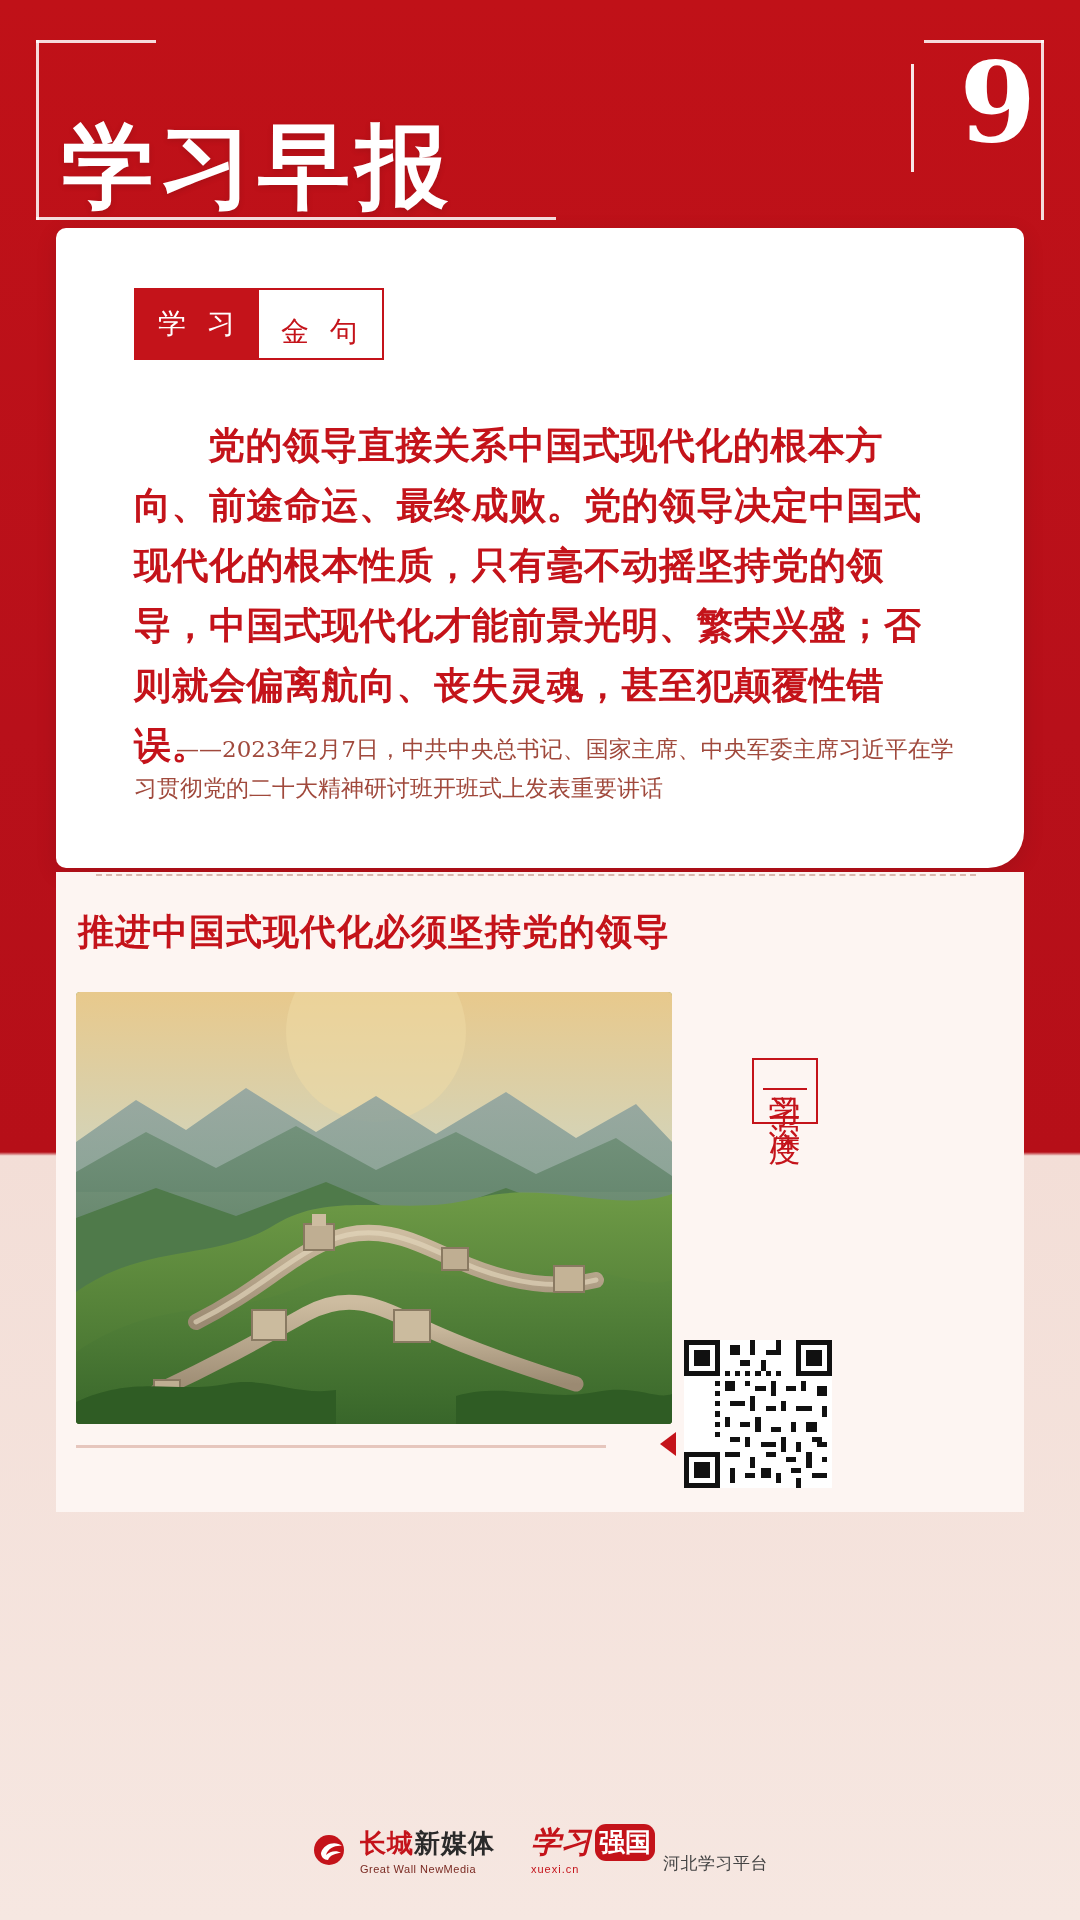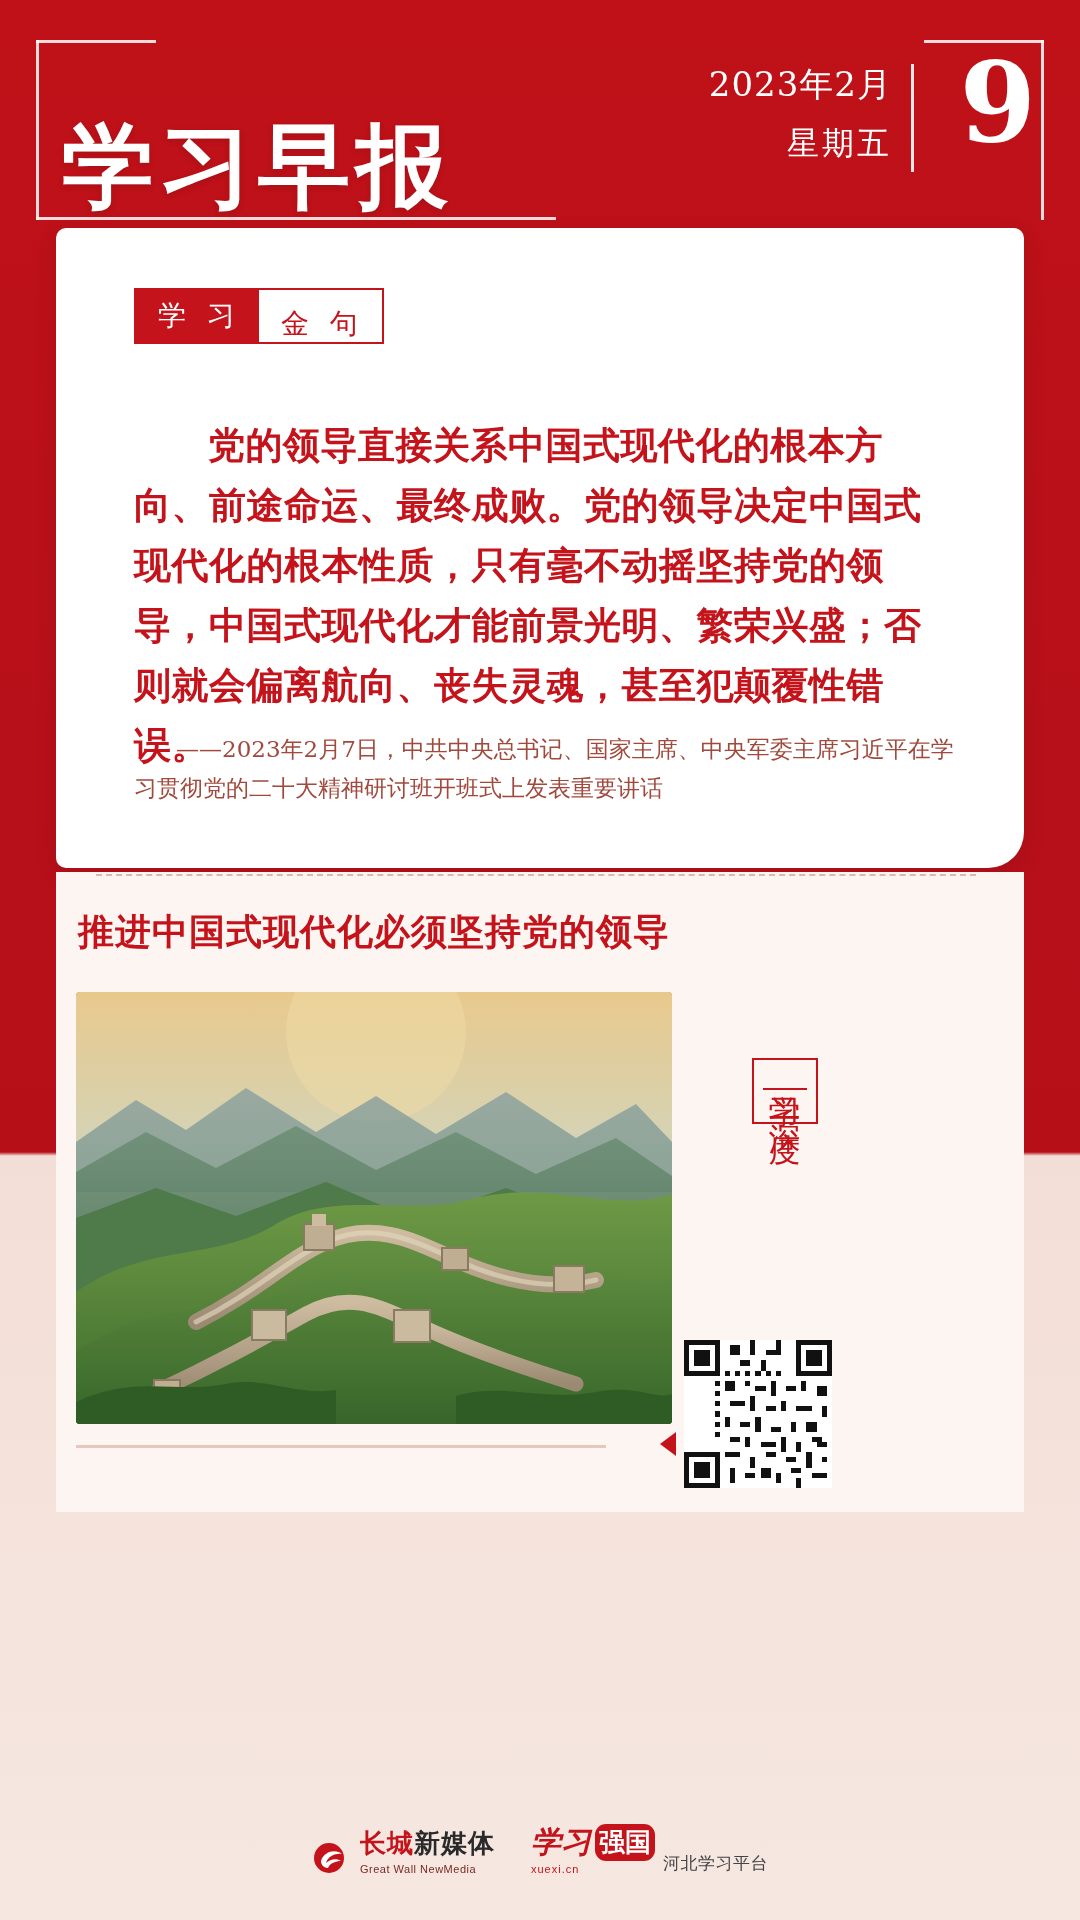--- a/index.html
+++ b/index.html
@@ -131,21 +131,21 @@
     background: #ffffff;
     border-radius: 10px 10px 36px 10px;
     box-shadow: 0 6px 22px rgba(0,0,0,0.10);
   }
   .tag {
     position: absolute;
     left: 78px;
     top: 60px;
     display: flex;
     align-items: stretch;
-    height: 56px;
+    height: 72px;
     border: 2px solid #c4131a;
   }
   .tag-left {
     background: #c4131a;
     color: #ffffff;
     font-size: 28px;
     font-family: "DejaVu Serif", "Liberation Serif", serif;
     letter-spacing: 6px;
     padding: 0 18px 0 22px;
     display: flex; align-items: center;
@@ -290,21 +290,21 @@
   
   .footer {
     position: absolute;
     left: 0; right: 0;
     bottom: 42px;
     display: flex;
     align-items: center;
     justify-content: center;
     gap: 36px;
   }
-  .logo-gw { display: flex; align-items: flex-end; gap: 8px; }
+  .logo-gw { display: flex; align-items: center; gap: 8px; }
   .gw-mark {
     width: 40px; height: 34px;
     display: flex; align-items: center; justify-content: center;
   }
   .gw-text-cn {
     color: #c4131a;
     font-family: "DejaVu Serif", "Liberation Serif", serif;
     font-weight: bold;
     font-size: 26px;
     letter-spacing: 1px;
@@ -353,24 +353,20 @@
 <div class="poster">
 
   <div class="frame-line-left"></div>
   <div class="frame-line-top"></div>
   <div class="frame-line-bottom"></div>
   <div class="frame-line-right"></div>
   <div class="frame-line-topright"></div>
 
   <div class="header">
     <div class="masthead">学习早报</div>
-  </div>
-  <div class="date-block">
-    <div class="date-ym">2023年2月</div>
-    <div class="date-week">星期五</div>
   </div>
   <div class="date-sep"></div>
   <div class="date-day">9</div>
 
   <div class="quote-card">
     <div class="tag">
       <div class="tag-left">学 习</div>
       <div class="tag-right">金 句</div>
     </div>
     <div class="quote-text">党的领导直接关系中国式现代化的根本方向、前途命运、最终成败。党的领导决定中国式现代化的根本性质，只有毫不动摇坚持党的领导，中国式现代化才能前景光明、繁荣兴盛；否则就会偏离航向、丧失灵魂，甚至犯颠覆性错误。</div>

